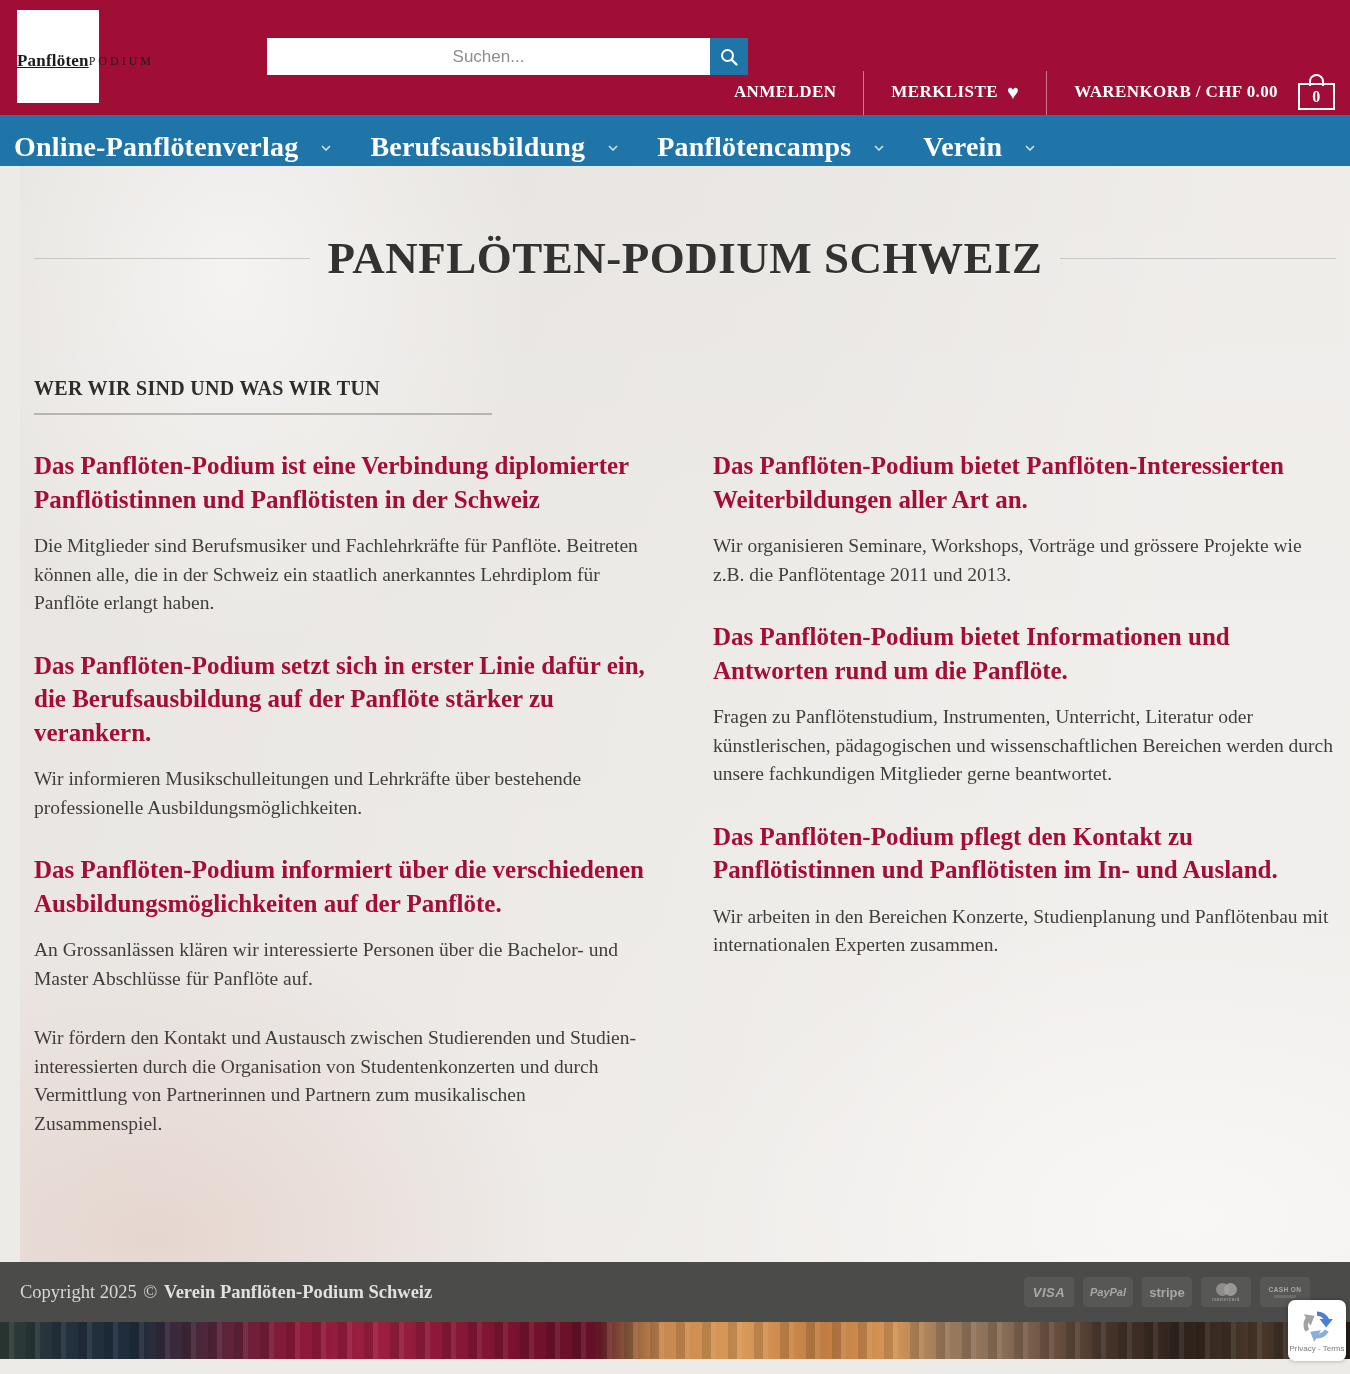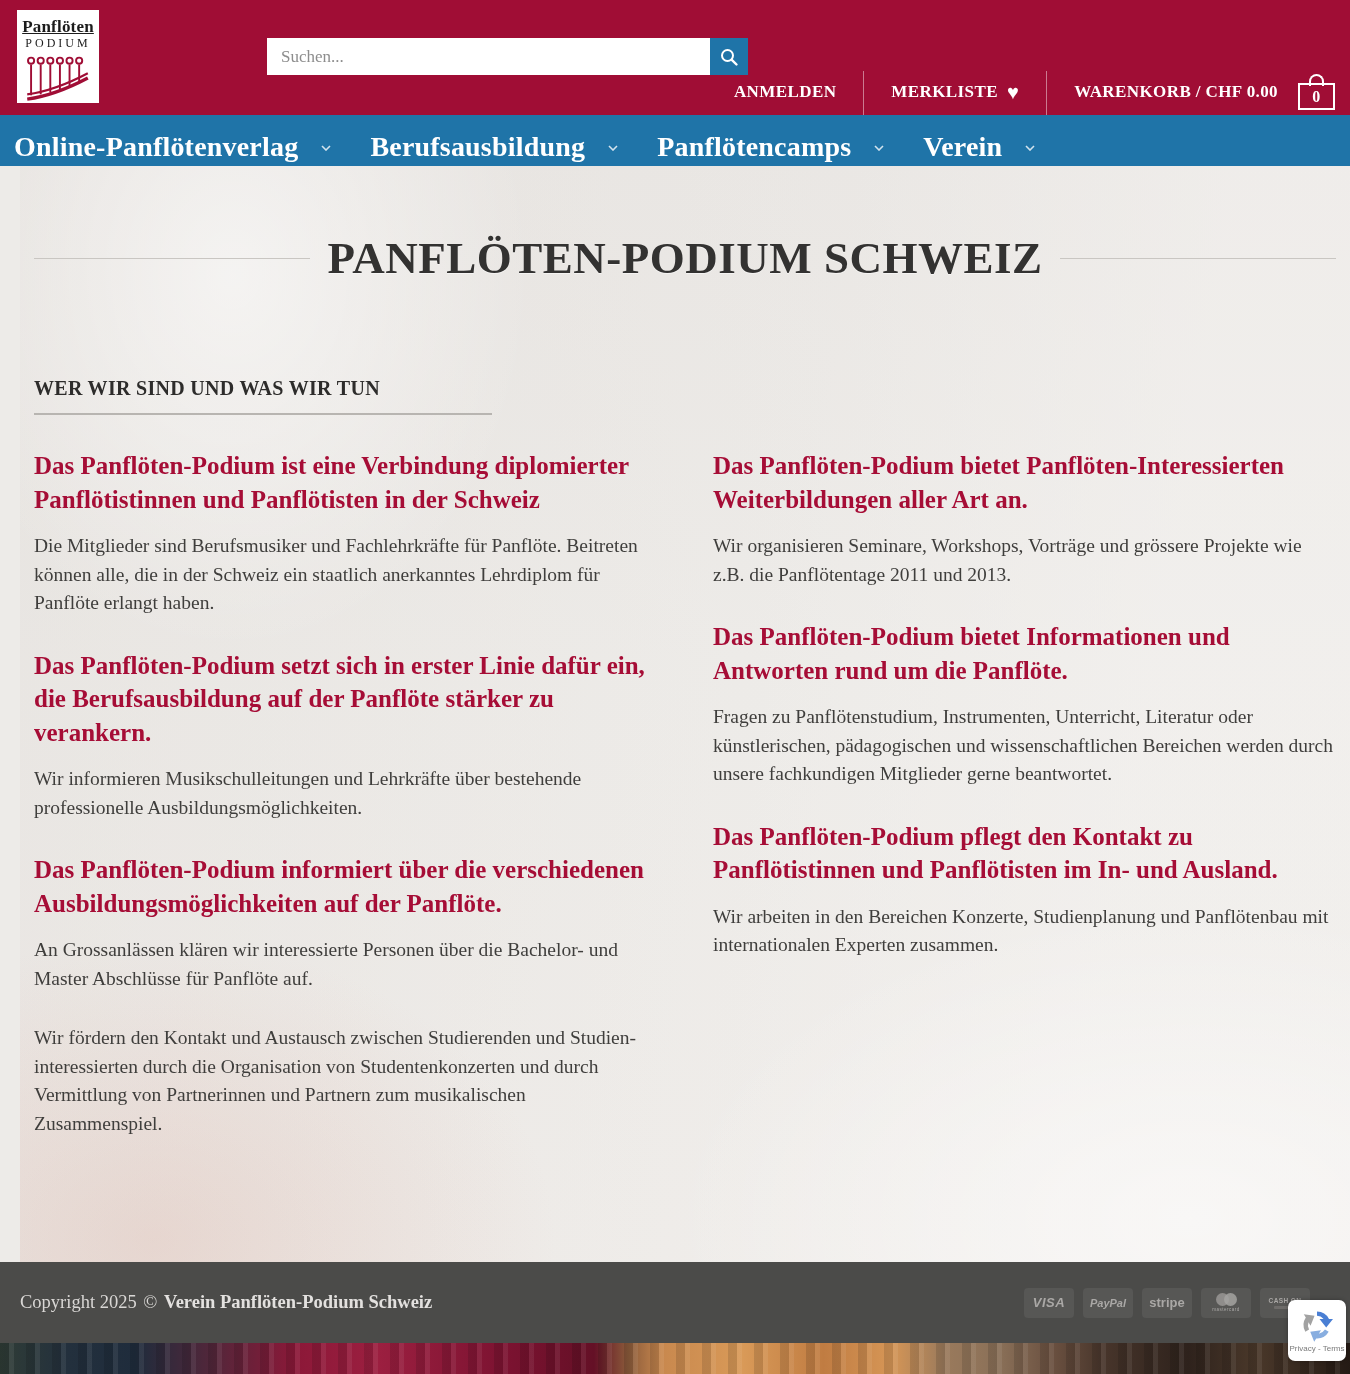--- a/index.html
+++ b/index.html
@@ -2,27 +2,27 @@
 <html><head>
 <meta charset="utf-8">
 <style>
   * { margin:0; padding:0; box-sizing:border-box; }
   html,body { width:1350px; }
   body { font-family:"Liberation Serif", serif; }
   .page { position:relative; width:1350px; height:1374px; overflow:hidden; background:#edebe8; }
 
   
   .header { position:relative; height:115px; background:#a00d35; }
-  .logo-box { position:absolute; left:17px; top:10px; width:82px; height:93px; background:#ffffff; display:flex; flex-direction:column; align-items:center; padding-top:8px; cursor:pointer; }
+  .logo-box { position:absolute; left:17px; top:10px; width:82px; height:93px; background:#ffffff; display:flex; flex-direction:row; align-items:center; padding-top:8px; cursor:pointer; }
   .logo-line1 { font-size:17px; font-weight:bold; color:#1c1c1c; text-decoration:underline; line-height:18px; letter-spacing:0.2px; }
   .logo-line2 { font-size:12px; color:#1c1c1c; letter-spacing:3px; line-height:14px; }
   .logo-art { margin-top:3px; }
 
   .search-form { position:absolute; left:267px; top:38px; width:481px; height:37px; display:flex; }
-  .search-input { flex:1; border:none; outline:none; padding:0 14px; font-family:Liberation Serif, serif; font-size:17px; color:#555; background:#fff; }
+  .search-input { flex:1; border:none; outline:none; padding:0 14px; font-family:Liberation Sans, sans-serif; font-size:17px; color:#555; background:#fff;text-align:center; }
   .search-input::placeholder { color:#8d8d8d; }
   .search-btn { width:38px; height:37px; background:#1f74a8; border:none; display:flex; align-items:center; justify-content:center; cursor:pointer; }
 
   .hdr-links { position:absolute; right:13px; top:0; height:115px; display:flex; align-items:flex-end; }
   .hdr-link { color:#ffffff; font-size:17px; font-weight:bold; letter-spacing:0.4px; padding:0 27px; height:46px; display:flex; align-items:center; gap:9px; cursor:pointer; white-space:nowrap; }
   .hdr-sep { width:1px; height:44px; background:rgba(255,255,255,0.45); }
   .heart { font-size:20px; line-height:1; }
   .cart-bag { position:relative; width:37px; height:36px; margin-left:11px; margin-right:2px; cursor:pointer; }
   .bag-body { position:absolute; left:0; top:9px; width:37px; height:27px; border:2px solid #fff; display:flex; align-items:center; justify-content:center; font-size:16px; font-weight:bold; color:#fff; }
   .bag-handle { position:absolute; left:11px; top:0; width:15px; height:12px; border:2px solid #fff; border-bottom:none; border-radius:8px 8px 0 0; }
@@ -47,21 +47,21 @@
   .page-title { font-size:45px; font-weight:bold; color:#333231; letter-spacing:0.5px; white-space:nowrap; text-shadow:0 1px 0 rgba(255,255,255,0.5); }
 
   .section-heading { display:inline-block; margin-top:93px; font-size:20px; font-weight:bold; color:#2d2c2b; letter-spacing:0.3px; padding-bottom:13px; border-bottom:2px solid #b8b5b1; padding-right:112px;text-align:center; }
 
   .columns { display:flex; gap:56px; margin-top:34px; }
   .col { width:633px; }
   .sec h3 { font-size:25px; line-height:33.5px; font-weight:bold; color:#a60d36; margin-bottom:16px; }
   .sec p { font-size:19.5px; line-height:28.5px; color:#3f3e3c; margin-bottom:31px; }
 
   
-  .footer { position:relative; height:81px; background:#4b4b49; display:flex; align-items:center; justify-content:space-between; padding:0 20px; }
+  .footer { position:relative; height:60px; background:#4b4b49; display:flex; align-items:center; justify-content:space-between; padding:0 20px; }
   .copyright { color:#d9d7d5; font-size:18.5px; }
   .copyright .c-sym { padding:0 2px; }
   .copyright .c-name { font-weight:bold; color:#e3e1df; }
   .payments { display:flex; gap:9px; align-items:center; margin-right:20px; }
   .pay-badge { width:50px; height:30px; background:#575755; border-radius:4px; display:flex; flex-direction:column; align-items:center; justify-content:center; font-family:"Liberation Sans", sans-serif; color:#aaa8a6; }
   .pay-visa { font-size:13px; font-weight:bold; font-style:italic; letter-spacing:0.5px; }
   .pay-paypal { font-size:11px; font-weight:bold; font-style:italic; }
   .pay-stripe { font-size:13px; font-weight:bold; }
   .mc-circles { display:flex; }
   .mc-circles i { width:13px; height:13px; border-radius:50%; background:#8f8d8b; display:block; }

